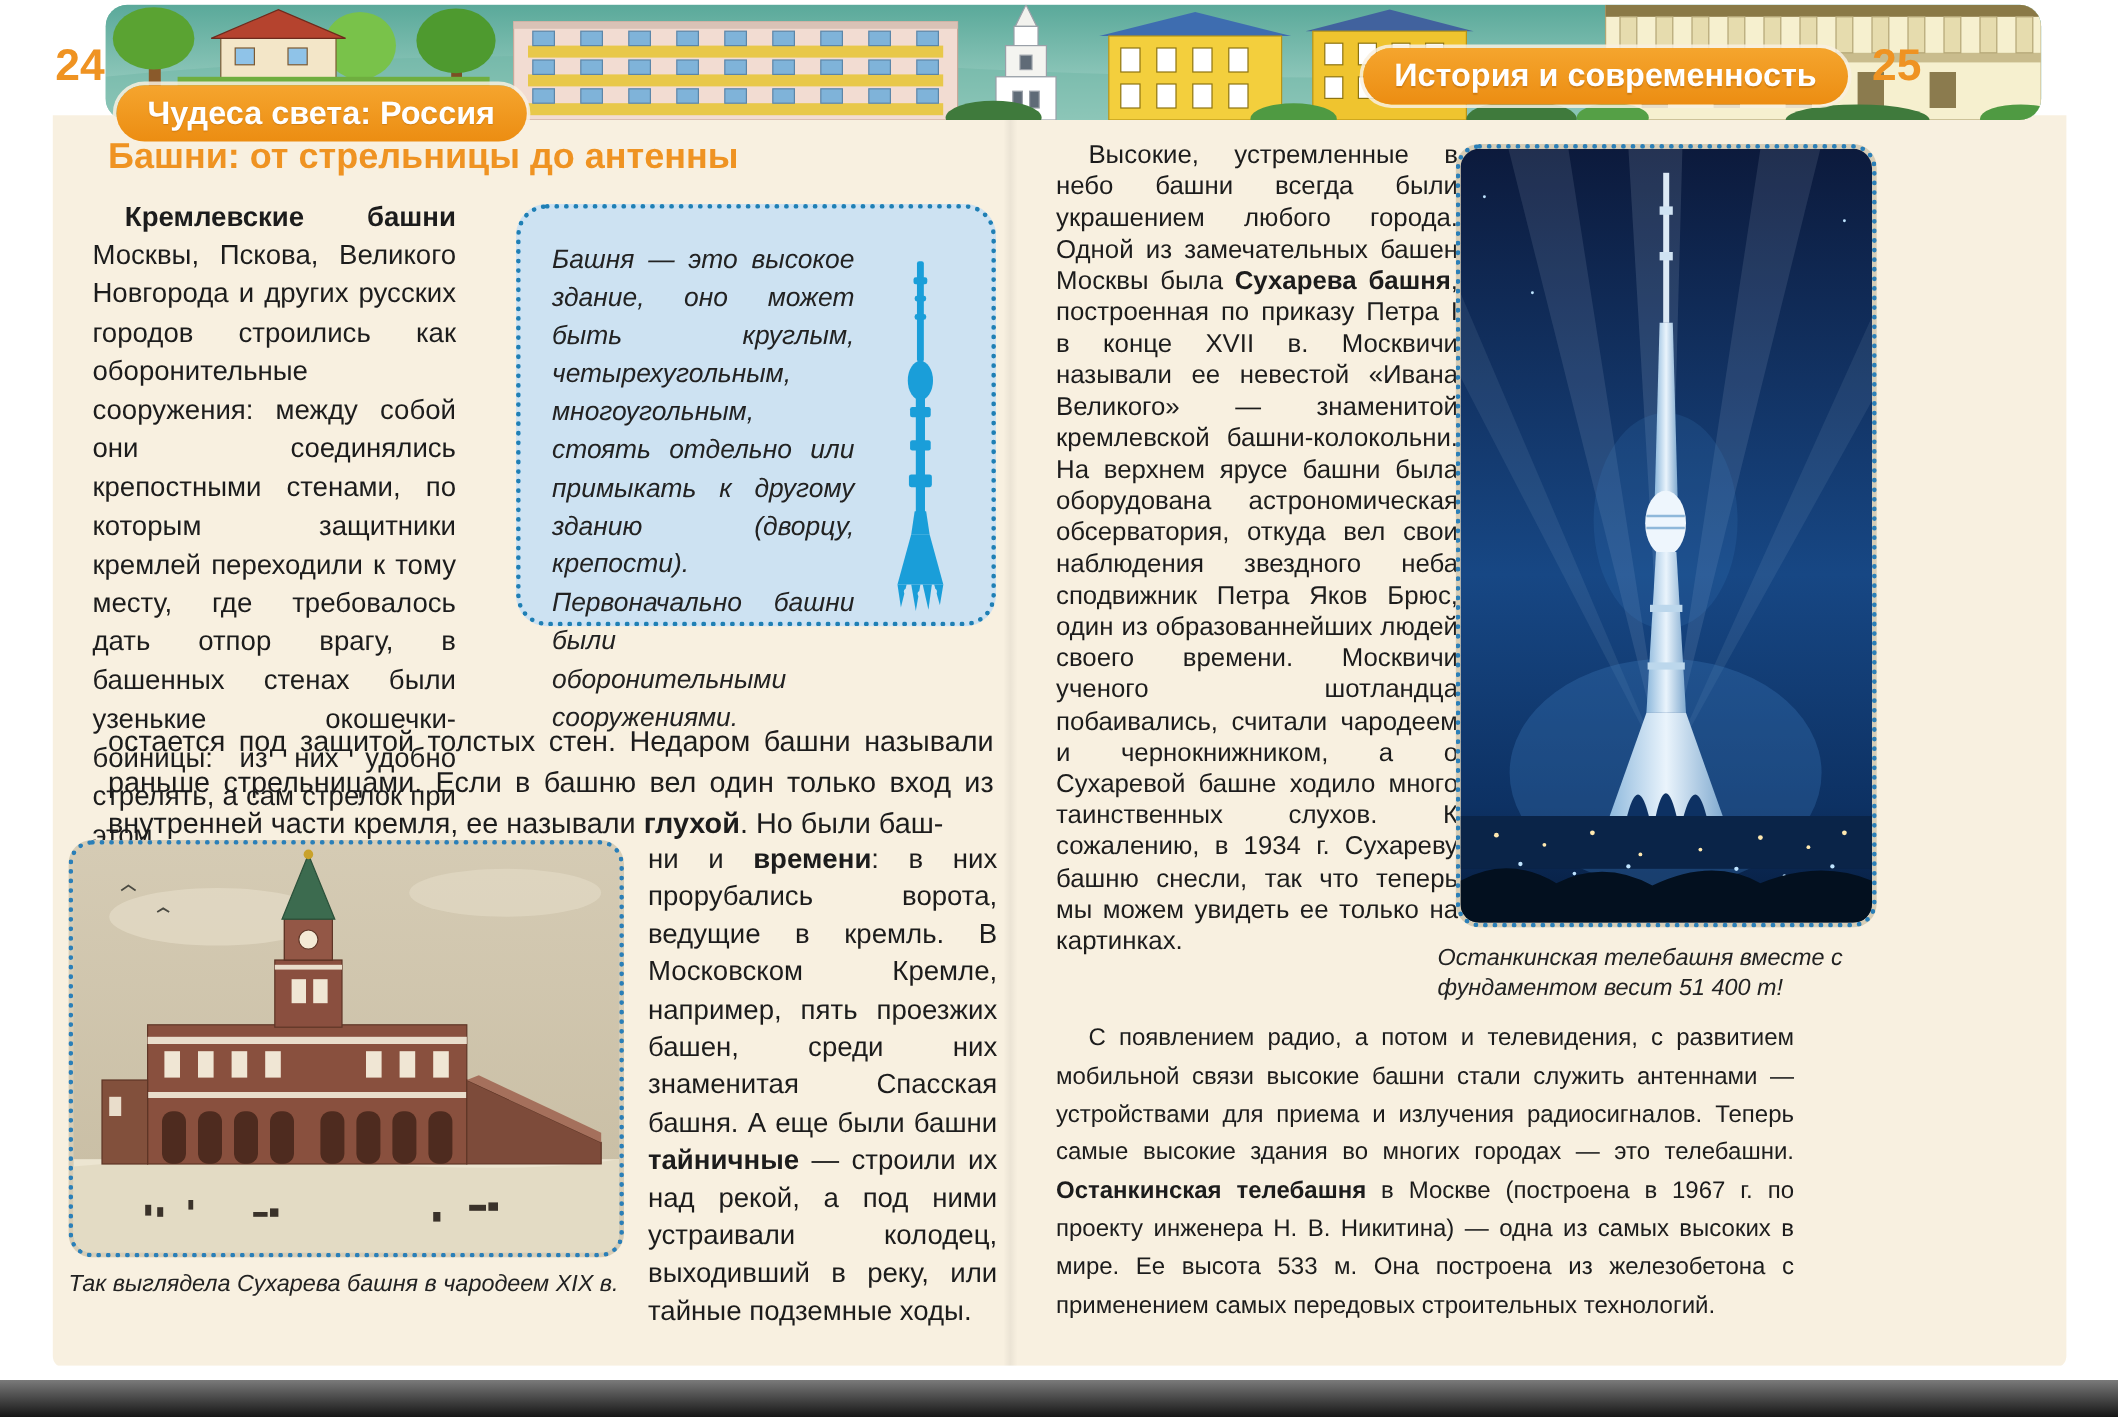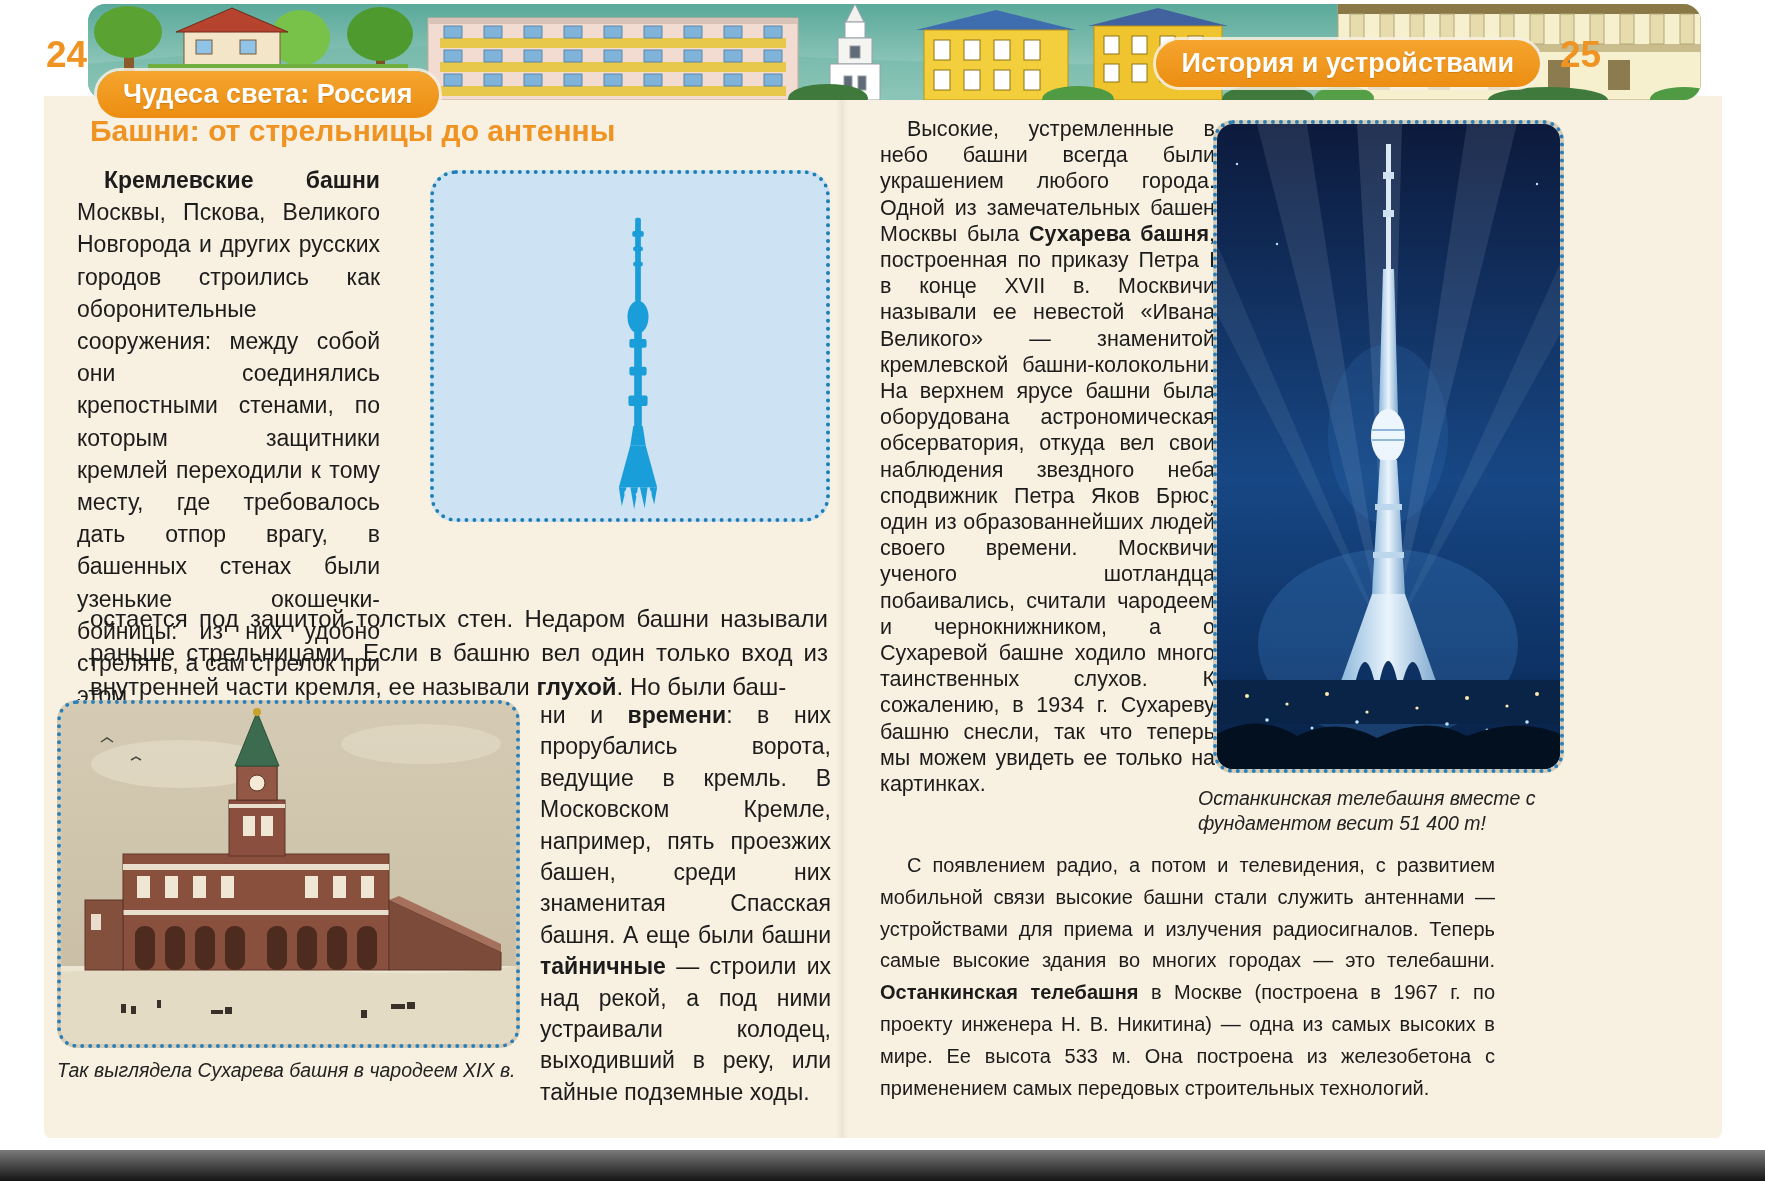--- a/index.html
+++ b/index.html
@@ -212,30 +212,31 @@
   </svg>
 </div>
 
 <div class="abs pagenum" style="left:46px;top:36px;">24</div>
 <div class="abs pagenum" style="left:1560px;top:36px;">25</div>
 
 <div class="abs badge" style="left:97px;margin-top:31px;">
   <span>Чудеса света: Россия</span>
 </div>
 <div class="abs badge" style="right:225px;">
-  <span>История и устройствами</span>
+  <span>История и современность</span>
 </div>
 
 <h1 class="abs heading" style="left:90px;top:114px;">Башни: от стрельницы до антенны</h1>
 
 <div class="abs body-text indent p-left-narrow">
   <span class="bold">Кремлевские башни</span><span> Москвы, Пскова, Великого Новгорода и других русских городов строились как оборонительные сооружения: между собой они соединялись крепостными стенами, по которым защитники кремлей переходили к тому месту, где требовалось дать отпор врагу, в башенных стенах были узенькие окошечки-бойницы: из них удобно стрелять, а сам стрелок при этом</span>
 </div>
 
 <div class="abs infobox">
+  <div class="txt">Башня — это высокое здание, оно может быть круглым, четырехугольным, многоугольным, стоять отдельно или примыкать к другому зданию (дворцу, крепости). Первоначально башни были оборонительными сооружениями.</div>
   <div class="ico">
     <svg width="86" height="300" viewBox="0 0 90 310">
       <g fill="#1a9ed9">
         <rect x="42" y="4" width="6" height="88" rx="2"></rect>
         <rect x="39" y="18" width="12" height="6" rx="2"></rect>
         <rect x="40" y="34" width="10" height="5" rx="2"></rect>
         <rect x="40" y="50" width="10" height="5" rx="2"></rect>
         <ellipse cx="45" cy="108" rx="11" ry="17"></ellipse>
         <rect x="41" y="122" width="8" height="102"></rect>
         <rect x="36" y="131" width="18" height="9" rx="2"></rect>

